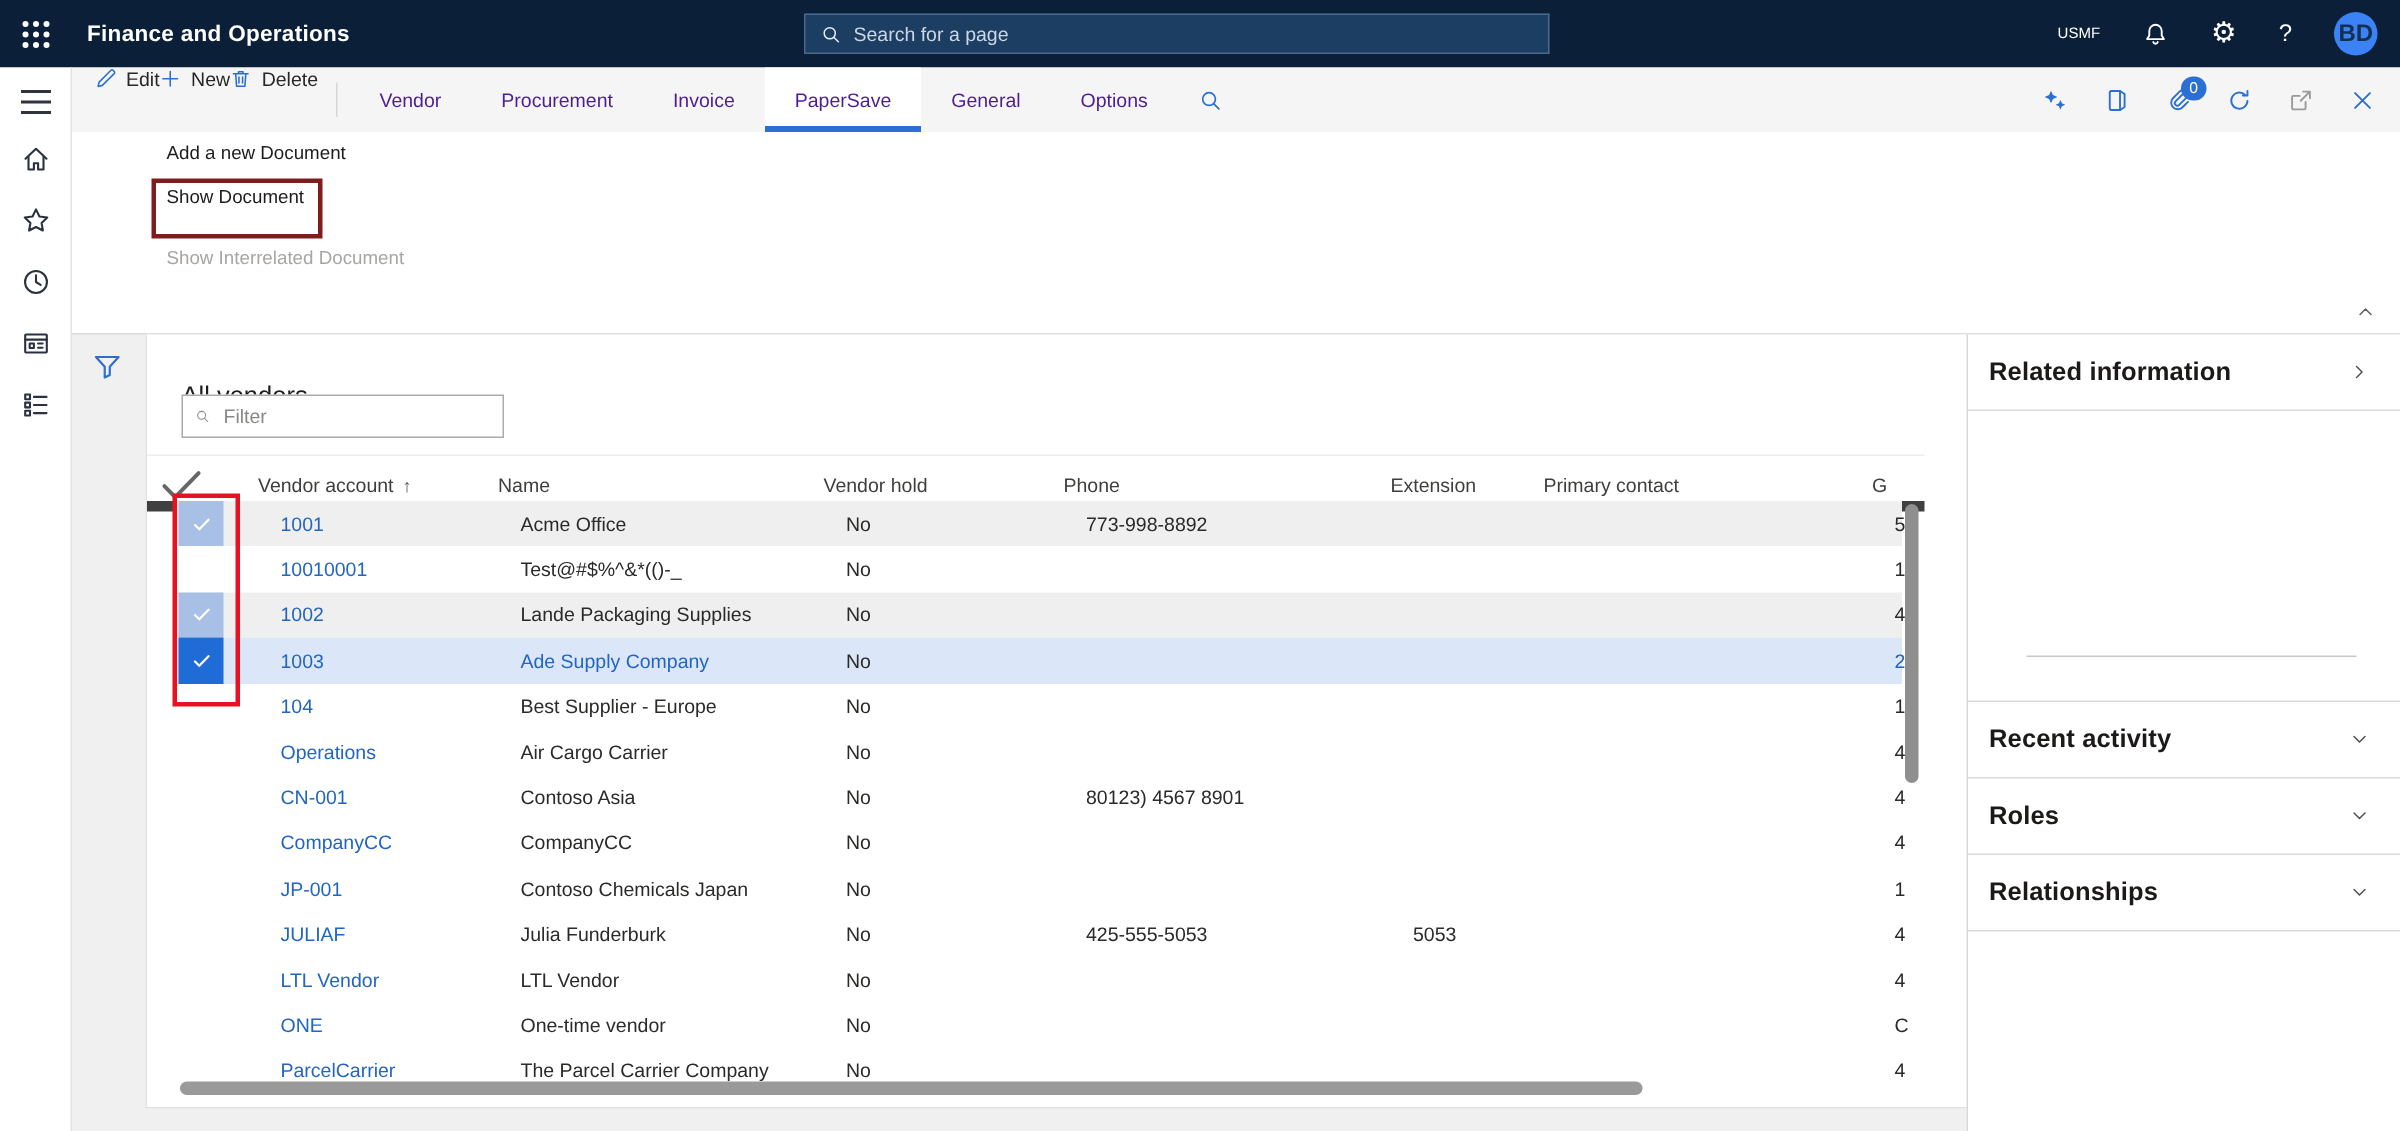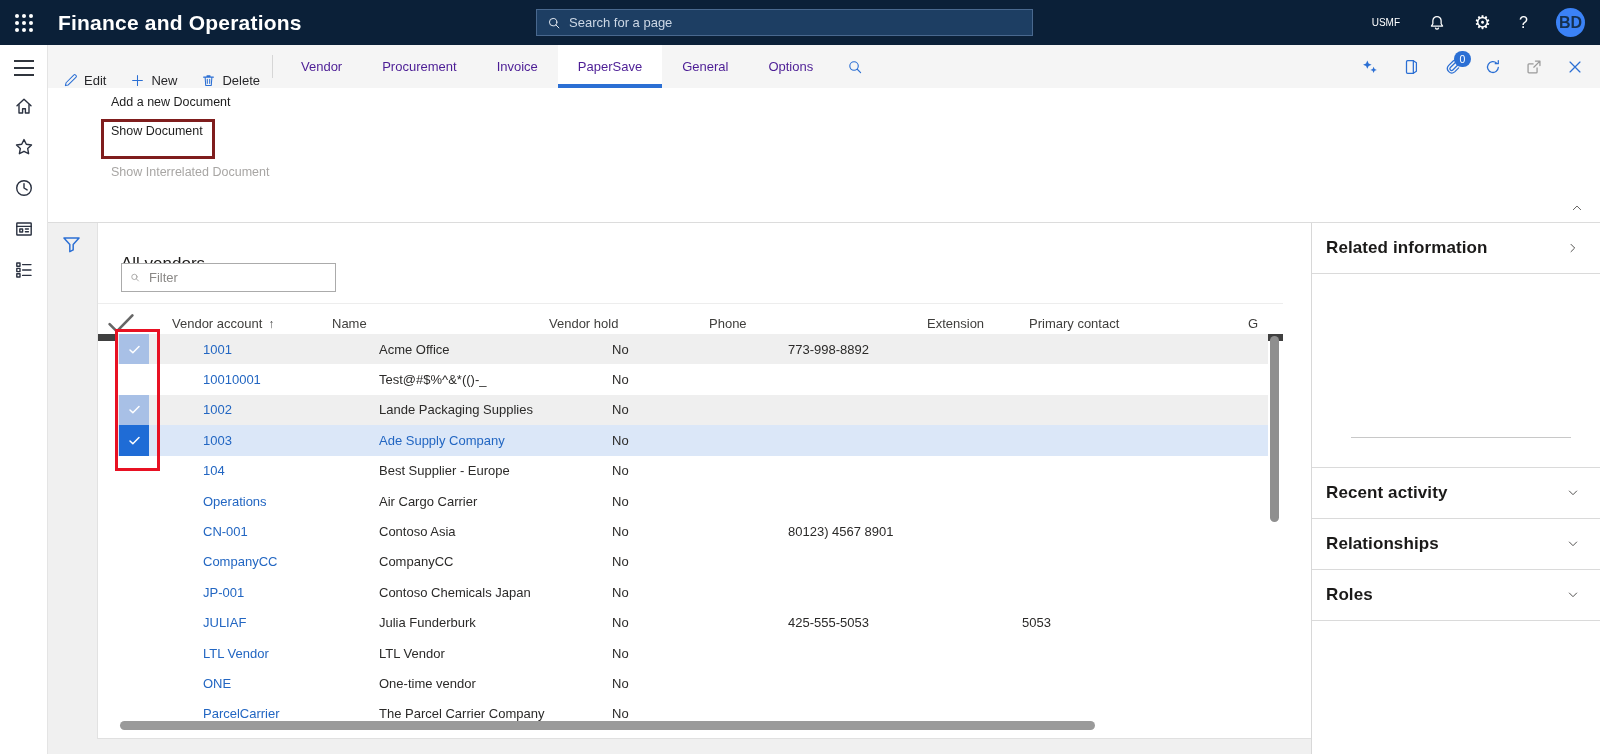--- a/index.html
+++ b/index.html
@@ -6,41 +6,41 @@
   .screen{position:relative;width:1600px;height:754px;overflow:hidden;background:#fff;
           font-family:"Liberation Sans","DejaVu Sans",sans-serif;-webkit-font-smoothing:antialiased;}
   .icn{display:inline-flex;align-items:center;justify-content:center;}
   svg{display:block;}
 
   
   .topbar{position:absolute;left:0;top:0;width:100%;height:45px;background:#0b2038;color:#fff;}
   .waffle{position:absolute;left:0;top:0;width:48px;height:45px;display:flex;align-items:center;justify-content:center;cursor:pointer;}
   .dots{display:grid;grid-template-columns:repeat(3,4px);grid-gap:3px;}
   .dots b{width:4px;height:4px;border-radius:50%;background:#fff;}
-  .app-title{position:absolute;left:58px;top:0;height:45px;display:flex;align-items:center;font-size:21px;font-weight:700;letter-spacing:.2px;}
+  .app-title{position:absolute;left:58px;top:0;height:45px;display:flex;align-items:center;font-size:15px;font-weight:700;letter-spacing:.2px;}
   .topsearch{position:absolute;left:536px;top:9px;width:497px;height:27px;box-sizing:border-box;background:#1d3e63;border:1px solid #49688e;display:flex;align-items:center;gap:8px;padding:0 10px;}
   .topsearch .icn{width:14px;height:14px;color:#e8eef5;}
   .topsearch-ph{font-size:13px;color:#ccd7e5;}
   .top-right{position:absolute;right:0;top:0;height:45px;display:flex;align-items:center;gap:28px;padding-right:15px;}
   .company{font-size:10px;color:#fff;}
   .tb-icn{width:18px;height:18px;color:#fff;}
   .gear-glyph{font-size:19px;line-height:1;color:#fff;}
   .help{font-size:16px;color:#fff;}
   .avatar{width:29px;height:29px;border-radius:50%;background:#3b82f6;color:#15304f;font-size:16px;font-weight:700;display:flex;align-items:center;justify-content:center;}
 
   
   .rail{position:absolute;left:0;top:45px;bottom:0;width:48px;background:#fff;border-right:1px solid #e4e4e4;box-sizing:border-box;}
   .burger{position:absolute;left:14px;top:15px;width:20px;cursor:pointer;}
   .burger span{display:block;height:2px;background:#30353d;margin-bottom:5px;}
   .rail-icons{position:absolute;left:0;top:51px;width:47px;display:flex;flex-direction:column;align-items:center;gap:21px;}
   .rail-btn{width:20px;height:20px;color:#2a3140;cursor:pointer;}
 
   
   .actionbar{position:absolute;left:48px;top:45px;right:0;height:43px;background:#f5f5f5;display:flex;align-items:stretch;}
-  .commands{display:flex;align-items:flex-end;gap:24px;padding:0 12px 0 15px;}
+  .commands{display:flex;align-items:flex-start;padding:0 12px 0 15px;}
   .command{display:flex;align-items:center;gap:6px;font-size:13px;color:#27272a;cursor:pointer;}
   .cicon{width:15px;height:15px;color:#2b6fd4;}
   .vsep{width:1px;background:#d6d6d6;margin:10px 8px 10px 0;}
   .tabs{display:flex;align-items:stretch;}
   .tab{display:flex;align-items:center;padding:0 20px;font-size:13px;color:#4c1d95;position:relative;cursor:pointer;}
   .tab.selected{background:#fff;}
   .tab.selected::after{content:"";position:absolute;left:0;right:0;bottom:0;height:4px;background:#2b6fd4;}
   .ab-search{display:flex;align-items:center;margin-left:14px;color:#2b6fd4;cursor:pointer;}
   .ab-search .icn{width:16px;height:16px;}
   .ab-right{margin-left:auto;display:flex;align-items:center;gap:23px;padding-right:16px;}
@@ -68,21 +68,21 @@
 
   .gcols{display:grid;grid-template-columns:38px 192px 217px 160px 218px 102px 219px 16px;align-items:center;}
   .ghead{position:absolute;left:0;top:80px;width:1181px;height:30px;padding-left:4px;box-sizing:content-box;
          border-top:1px solid #ededed;border-bottom:7px solid #404040;font-size:13px;color:#3f3e3c;}
   .hcheck{width:38px;display:flex;justify-content:center;color:#666;}
   .sort{margin-left:6px;color:#4a4a4a;font-size:12px;}
   .c-acc{padding-left:32px;}
   .hcell{cursor:pointer;}
 
   .gbody{position:absolute;left:0;top:111px;width:1214px;}
-  .g-row{margin-left:19px;width:1151px;height:30.4px;font-size:13px;color:#2b2a29;cursor:pointer;gap:16px;}
+  .g-row{margin-left:19px;width:1151px;height:30.4px;font-size:13px;color:#2b2a29;cursor:pointer;}
   .g-row.sel{background:#efefef;}
   .g-row.active{background:#dbe7f8;}
   .c-check{height:30.4px;display:flex;align-items:center;}
   .chk{width:30px;height:30.4px;margin-left:2px;display:flex;align-items:center;justify-content:center;}
   .chk.light{background:#a8c0e6;}
   .chk.dark{background:#1f6cd6;}
   .chk .icn{width:15px;height:15px;color:#fff;}
   .chk svg{stroke-width:2;}
   .link{color:#2266c2;}
   .g-row div{white-space:nowrap;overflow:visible;}
@@ -492,36 +492,36 @@
             <span class="plabel">Recent activity</span>
             <span class="chev icn">
               <svg viewBox="0 0 20 20" width="100%" height="100%" fill="none" stroke="currentColor" stroke-width="1.4" stroke-linecap="round" stroke-linejoin="round">
                 <path d="M4.8 7.2 10 12.4l5.2-5.2"></path>
               </svg>
             </span>
           </div>
         </section>
         <section class="psec">
           <div class="phead">
+            <span class="plabel">Roles</span>
+            <span class="chev icn">
+              <svg viewBox="0 0 20 20" width="100%" height="100%" fill="none" stroke="currentColor" stroke-width="1.4" stroke-linecap="round" stroke-linejoin="round">
+                <path d="M4.8 7.2 10 12.4l5.2-5.2"></path>
+              </svg>
+            </span>
+          </div>
+        </section>
+        <section class="psec">
+          <div class="phead">
             <span class="plabel">Relationships</span>
             <span class="chev icn">
               <svg viewBox="0 0 20 20" width="100%" height="100%" fill="none" stroke="currentColor" stroke-width="1.4" stroke-linecap="round" stroke-linejoin="round">
                 <path d="M4.8 7.2 10 12.4l5.2-5.2"></path>
               </svg>
             </span>
           </div>
         </section>
-        <section class="psec">
-          <div class="phead">
-            <span class="plabel">Roles</span>
-            <span class="chev icn">
-              <svg viewBox="0 0 20 20" width="100%" height="100%" fill="none" stroke="currentColor" stroke-width="1.4" stroke-linecap="round" stroke-linejoin="round">
-                <path d="M4.8 7.2 10 12.4l5.2-5.2"></path>
-              </svg>
-            </span>
-          </div>
-        </section>
       </aside>
   </div>
 
   <div class="anno-chk"></div>
 
 </div>
 
 </body></html>

